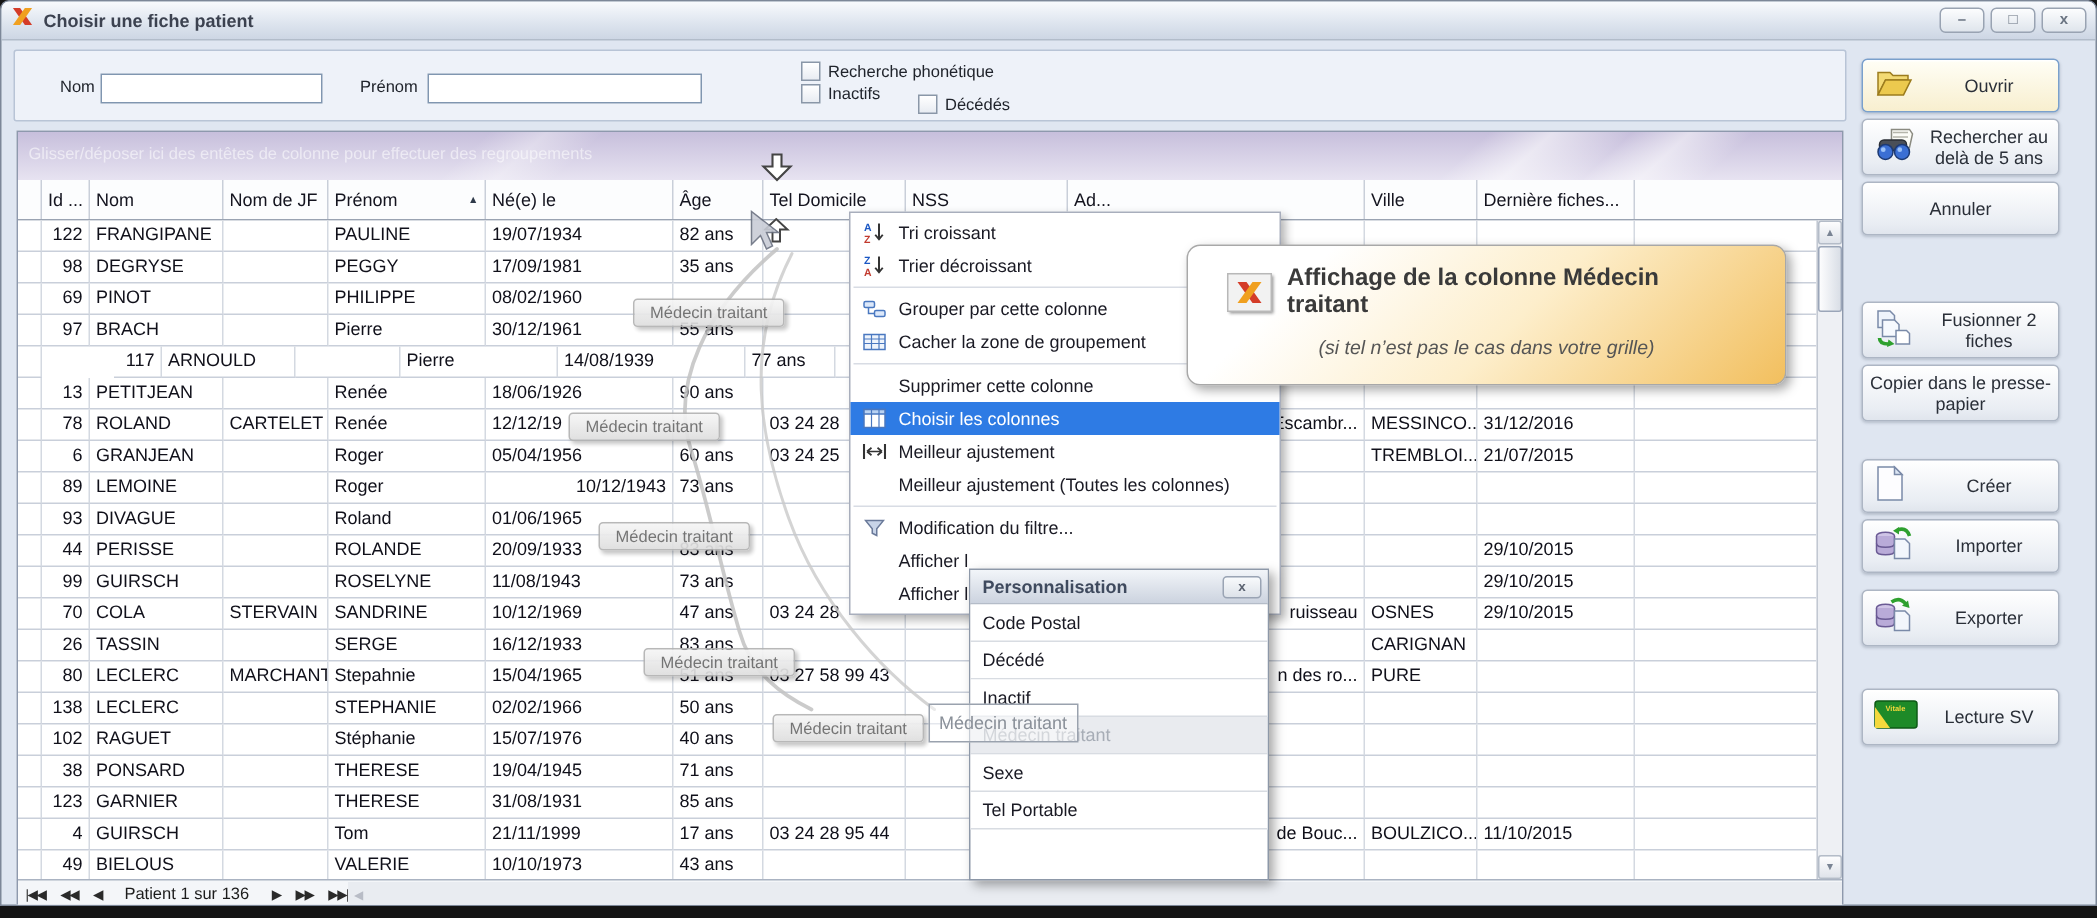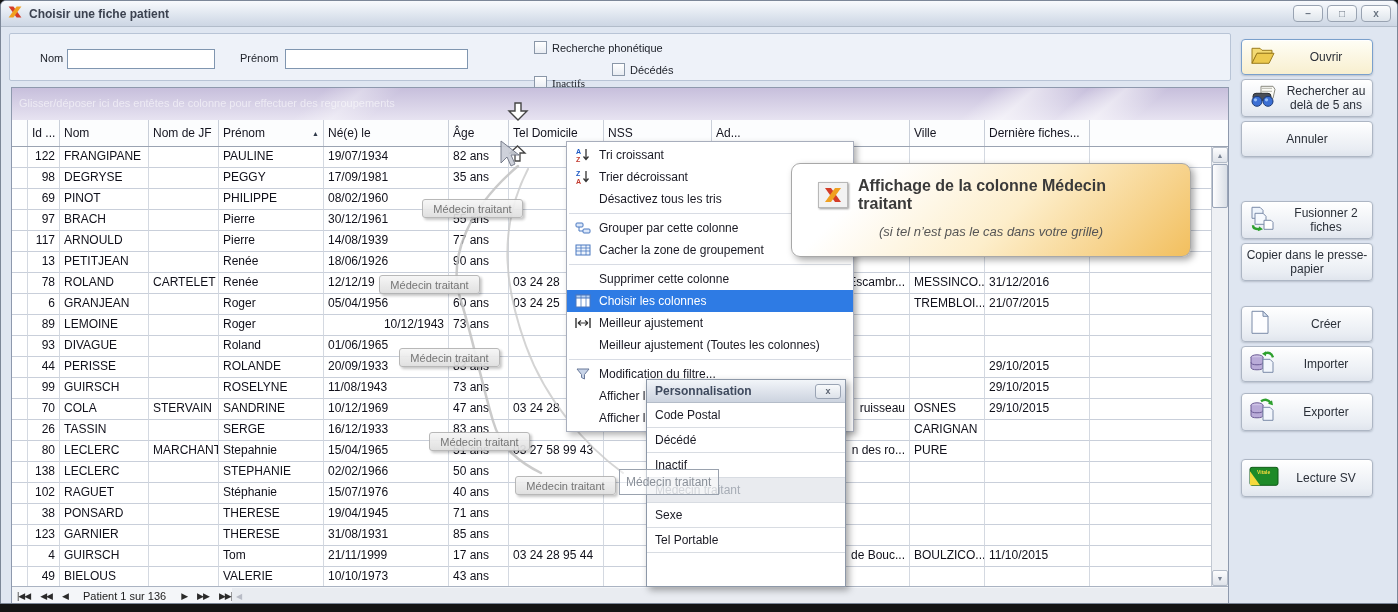--- a/index.html
+++ b/index.html
@@ -126,21 +126,21 @@
 
   <div class="search-panel">
     <span class="field-label" style="left:30px; top:18px;">Nom</span>
     <input class="text-input" style="left: 57px; top: 15px; width: 148px;" value="">
     <span class="field-label" style="left:230px; top:18px;">Prénom</span>
     <input class="text-input" style="left: 275px; top: 15px; width: 183px;" value="">
     <span class="checkbox" style="left:524px; top:7px;">
       <span class="cb-box"></span>
       <span class="cb-label">Recherche phonétique</span>
     </span>
-    <span class="checkbox" style="left:524px; top:42px;font-family:Liberation Serif, serif;">
+    <span class="checkbox" style="left:524px; top:22px;">
       <span class="cb-box"></span>
       <span class="cb-label">Inactifs</span>
     </span>
     <span class="checkbox" style="left:602px; top:29px;">
       <span class="cb-box"></span>
       <span class="cb-label">Décédés</span>
     </span>
   </div>
 
   <div class="grid-wrap">
@@ -243,21 +243,21 @@
           <div class="cell" style="width: 60px;">55 ans</div>
           <div class="cell" style="width: 95px;"></div>
           <div class="cell" style="width: 108px;"></div>
           <div class="cell rt" style="width: 198px;"></div>
           <div class="cell" style="width: 75px;"></div>
           <div class="cell" style="width: 105px;"></div>
           <div class="cell" style="width: 121px; border-right: none;"></div>
         </div>
         <div class="grid-row">
           <div class="cell" style="width: 16px;"></div>
-          <div class="cell num" style="width: 32px;">117</div>
+          <div class="cell num" style="width: 32px; margin-left: 48px;">117</div>
           <div class="cell" style="width: 89px;">ARNOULD</div>
           <div class="cell" style="width: 70px;"></div>
           <div class="cell" style="width: 105px;">Pierre</div>
           <div class="cell" style="width: 125px;">14/08/1939</div>
           <div class="cell" style="width: 60px;">77 ans</div>
           <div class="cell" style="width: 95px;"></div>
           <div class="cell" style="width: 108px;"></div>
           <div class="cell rt" style="width: 198px;"></div>
           <div class="cell" style="width: 75px;"></div>
           <div class="cell" style="width: 105px;"></div>
@@ -625,24 +625,20 @@
       <div class="menu-item">
         <span class="mi-icon">
           <svg width="16" height="16" viewBox="0 0 16 16">
             <text x="1" y="7" font-size="7" font-weight="bold" fill="#1a57c4">Z</text>
             <text x="1" y="15" font-size="7" font-weight="bold" fill="#c23a2e">A</text>
             <path d="M11 2 v10 M8.5 9.5 L11 12.5 L13.5 9.5" stroke="#333" stroke-width="1.3" fill="none"></path>
           </svg>
         </span>
         <span>Trier décroissant</span>
       </div>
-      <div class="menu-item">
-        <span class="mi-icon"></span>
-        <span>Désactivez tous les tris</span>
-      </div>
       <div class="menu-sep"></div>
       <div class="menu-item">
         <span class="mi-icon">
           <svg width="16" height="14" viewBox="0 0 16 14">
             <rect x="1" y="2" width="7" height="4" rx="1" fill="#dce8fa" stroke="#4a78c0"></rect>
             <rect x="8" y="8" width="7" height="4" rx="1" fill="#dce8fa" stroke="#4a78c0"></rect>
             <path d="M4 6 v4 h4" stroke="#4a78c0" fill="none"></path>
           </svg>
         </span>
         <span>Grouper par cette colonne</span>

